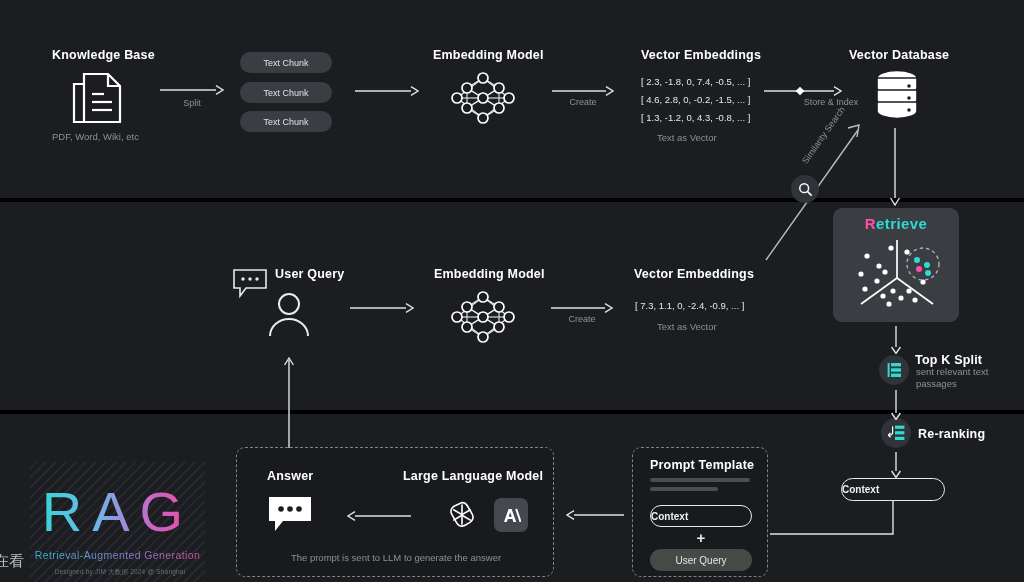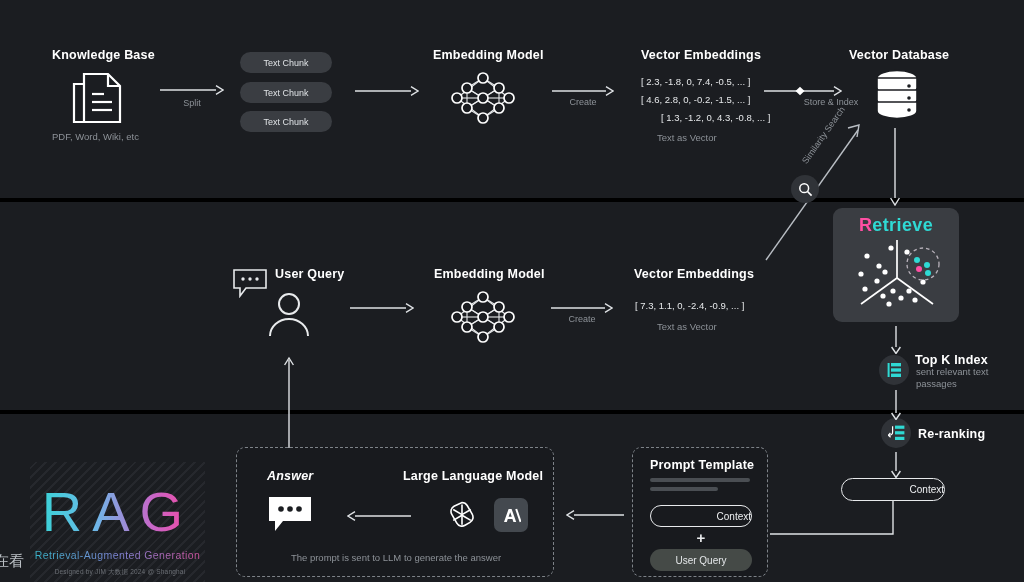--- a/index.html
+++ b/index.html
@@ -43,41 +43,41 @@
   
   .chunk-pill {
     width: 92px; height: 21px; border-radius: 11px;
     background: #3a3d42;
     display: flex; align-items: center; justify-content: center;
     font-size: 9px; color: #dfe2e5; white-space: nowrap;
   }
   .pill-outline {
     border: 1.4px solid #e8eaec; border-radius: 13px;
     background: transparent;
-    display:flex; align-items:center; justify-content:flex-end;
-    font-size: 10px; color: #eef0f2; white-space: nowrap;
+    display:flex; align-items:center; justify-content:flex-start;
+    font-size: 10px; color: #eef0f2; white-space: nowrap; font-weight: bold;
   }
   .pill-solid {
     background: #454a47; border-radius: 13px;
     display:flex; align-items:center; justify-content:center;
     font-size: 10px; color: #e3e6e8; white-space: nowrap;
   }
 
   
   .dashed-panel {
     border: 1.3px dashed #7d8288; border-radius: 9px;
     background: #181a1e;
   }
 
   
   #retrieve-card {
     background: #3a3d42; border-radius: 9px;
   }
   #retrieve-title {
-    font-size: 18px; font-weight: bold; letter-spacing: .4px;
+    font-size: 15px; font-weight: bold; letter-spacing: .4px;
     text-align: center; white-space: nowrap;
   }
   #retrieve-title .r { color: #ff4fa3; }
   #retrieve-title .rest { color: #2fd9d4; }
 
   
   .round-badge {
     border-radius: 50%; background: #303338;
     display:flex; align-items:center; justify-content:center;
   }
@@ -201,21 +201,21 @@
     <svg width="62" height="12" viewBox="0 0 62 12">
       <line x1="0" y1="6" x2="54" y2="6" stroke="#dfe2e5" stroke-width="1.4"></line>
       <path d="M54,1.6 L61,6 L54,10.4" fill="none" stroke="#dfe2e5" stroke-width="1.4"></path>
     </svg>
   </div>
   <div class="abs arrow-label" style="left:552px; top:97px; width:62px;">Create</div>
 
   <div class="abs h-title" style="left:641px; top:48px;">Vector Embeddings</div>
   <div class="abs vec-line" style="left:641px; top:76px;">[ 2.3, -1.8, 0, 7.4, -0.5, ... ]</div>
   <div class="abs vec-line" style="left:641px; top:94px;">[ 4.6, 2.8, 0, -0.2, -1.5, ... ]</div>
-  <div class="abs vec-line" style="left:641px; top:112px;margin-left:20px;">[ 1.3, -1.2, 0, 4.3, -0.8, ... ]</div>
+  <div class="abs vec-line" style="left:641px; top:112px;">[ 1.3, -1.2, 0, 4.3, -0.8, ... ]</div>
   <div class="abs sub-dim" style="left:657px; top:132px;">Text as Vector</div>
 
   <div class="abs" style="left:764px; top:83px;">
     <svg width="78" height="12" viewBox="0 0 78 12">
       <line x1="0" y1="6" x2="70" y2="6" stroke="#dfe2e5" stroke-width="1.4"></line>
       <path d="M70,1.6 L77,6 L70,10.4" fill="none" stroke="#dfe2e5" stroke-width="1.4"></path>
       <path d="M36,1.8 L40.5,6 L36,10.2 L31.5,6 Z" fill="#ffffff"></path>
     </svg>
   </div>
   <div class="abs arrow-label" style="left:792px; top:97px; width:78px;">Store &amp; Index</div>
@@ -374,21 +374,21 @@
   </div>
 
   <div class="abs round-badge" style="left:879px; top:355px; width:30px; height:30px;">
     <svg width="15" height="16" viewBox="0 0 15 16">
       <rect x="4" y="1" width="10" height="3.4" fill="#2fd9d4"></rect>
       <rect x="4" y="6.3" width="10" height="3.4" fill="#2fd9d4"></rect>
       <rect x="4" y="11.6" width="10" height="3.4" fill="#2fd9d4"></rect>
       <rect x="0.6" y="1" width="2" height="14" fill="#2fd9d4"></rect>
     </svg>
   </div>
-  <div class="abs h-title" style="left:915px; top:353px;">Top K Index</div>
+  <div class="abs h-title" style="left:915px; top:353px;">Top K Split</div>
   <div class="abs sub-dim" style="left:916px; top:366px;">sent relevant text</div>
   <div class="abs sub-dim" style="left:916px; top:378px;">passages</div>
 
   <div class="abs" style="left:889px; top:390px; z-index:5;">
     <svg width="14" height="30" viewBox="0 0 14 30">
       <line x1="7" y1="0" x2="7" y2="23" stroke="#dfe2e5" stroke-width="1.4"></line>
       <path d="M2.6,23 L7,29.5 L11.4,23" fill="none" stroke="#dfe2e5" stroke-width="1.4"></path>
     </svg>
   </div>
 
@@ -434,21 +434,21 @@
   </div>
 
   <div class="abs" style="left:566px; top:507px;">
     <svg width="58" height="12" viewBox="0 0 58 12">
       <line x1="8" y1="6" x2="58" y2="6" stroke="#dfe2e5" stroke-width="1.4"></line>
       <path d="M8,1.6 L1,6 L8,10.4" fill="none" stroke="#dfe2e5" stroke-width="1.4"></path>
     </svg>
   </div>
 
   <div class="abs dashed-panel" style="left:236px; top:447px; width:318px; height:130px;">
-    <div class="abs h-title" style="left:30px; top:21px;font-style:italic;">Answer</div>
+    <div class="abs h-title" style="left:30px; top:21px;">Answer</div>
     <div class="abs" style="left:30px; top:47px;">
       <svg width="46" height="38" viewBox="0 0 46 38">
         <path d="M2,2 h42 v24 h-28 l-8,10 v-10 h-6 z" fill="#ffffff"></path>
         <circle cx="14" cy="14" r="2.8" fill="#1b1d21"></circle>
         <circle cx="23" cy="14" r="2.8" fill="#1b1d21"></circle>
         <circle cx="32" cy="14" r="2.8" fill="#1b1d21"></circle>
       </svg>
     </div>
 
     <div class="abs" style="left:110px; top:60px;">

